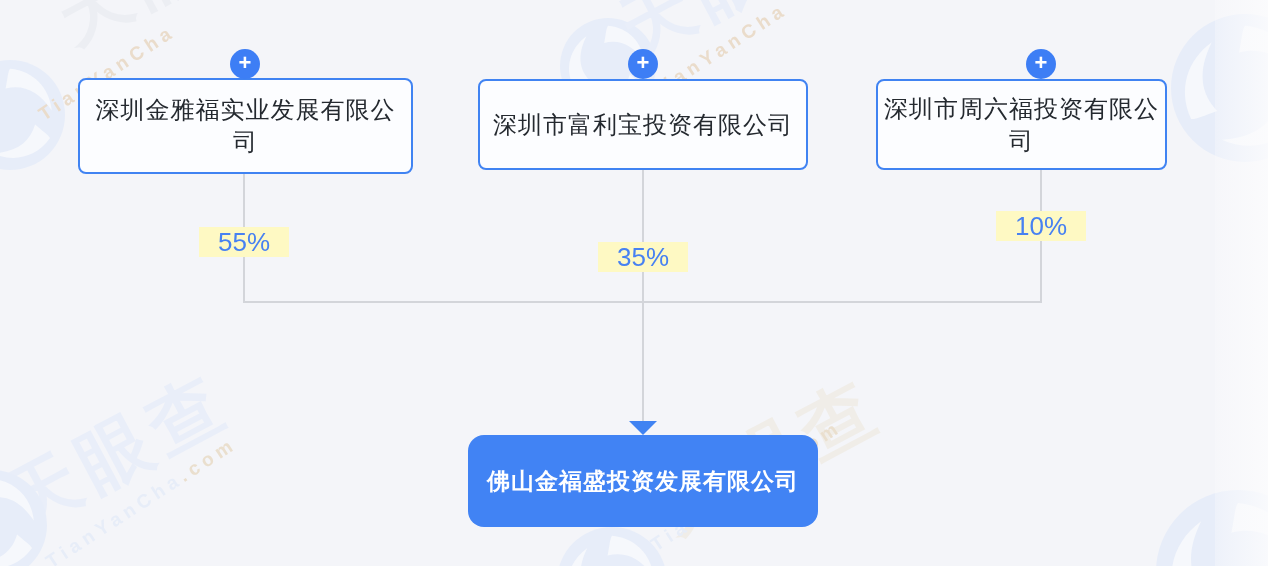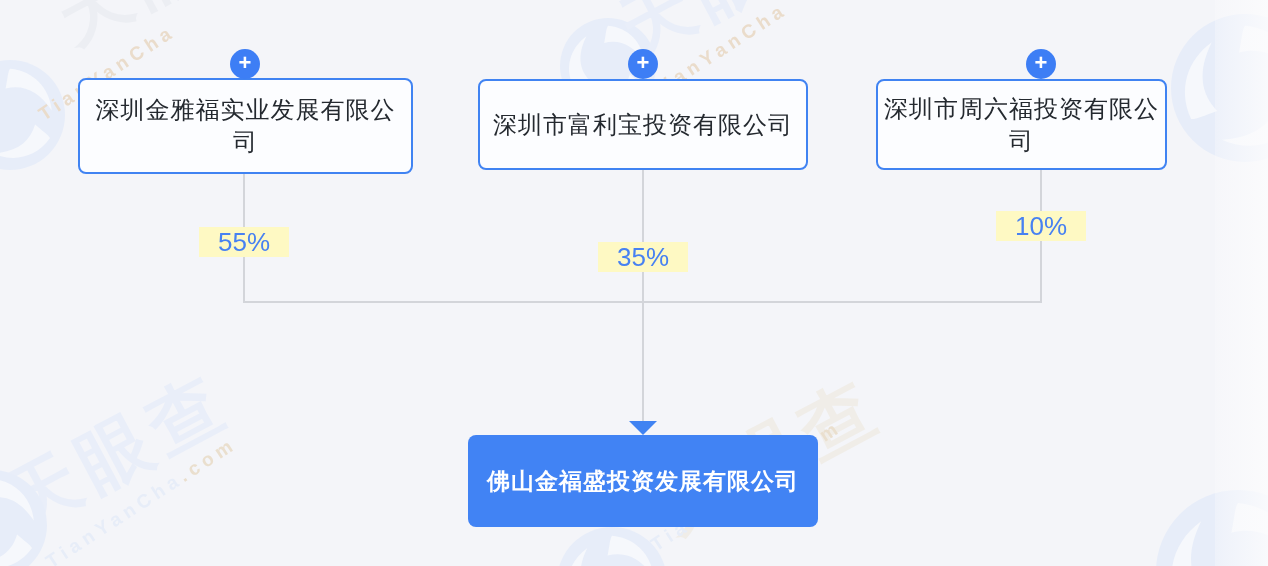--- a/index.html
+++ b/index.html
@@ -44,21 +44,21 @@
     background:#3d7ef5;color:#ffffff;display:flex;align-items:center;justify-content:center;
     font-size:22px;font-weight:bold;line-height:1;cursor:pointer;z-index:6;
     padding-bottom:2px;box-sizing:border-box;
   }
   .pct{
     position:absolute;width:90px;text-align:center;font-size:26px;color:#4781f2;
     background:#fef9c3;line-height:30px;z-index:4;
   }
   .company-box{
     position:absolute;left:468px;top:435px;width:350px;height:92px;
-    background:#4183f4;border-radius:8px;display:flex;align-items:center;justify-content:center;
+    background:#4183f4;border-radius:16px;display:flex;align-items:center;justify-content:center;
     cursor:pointer;z-index:5;
   }
   .company-box .nm{
     color:#ffffff;font-size:23px;font-weight:bold;letter-spacing:1px;text-align:center;
   }
   .z2{z-index:2;} .z3{z-index:3;} .z5{z-index:5;}
 </style>
 </head>
 <body>
 

